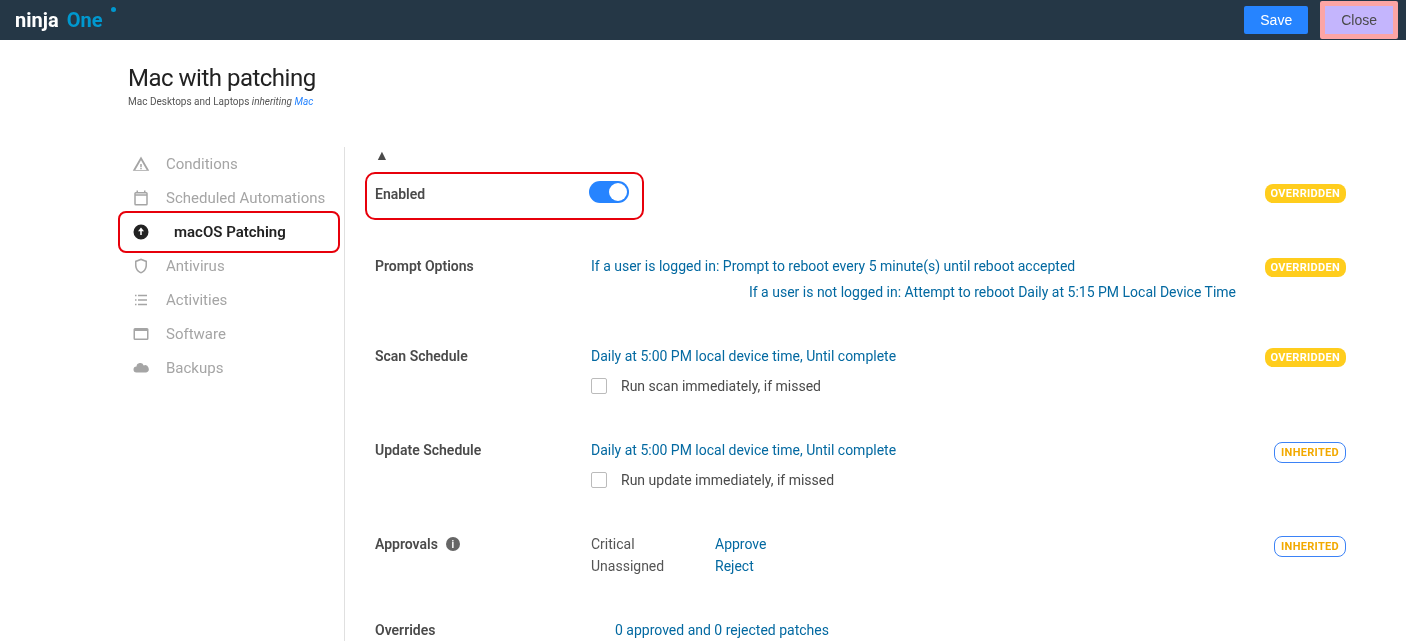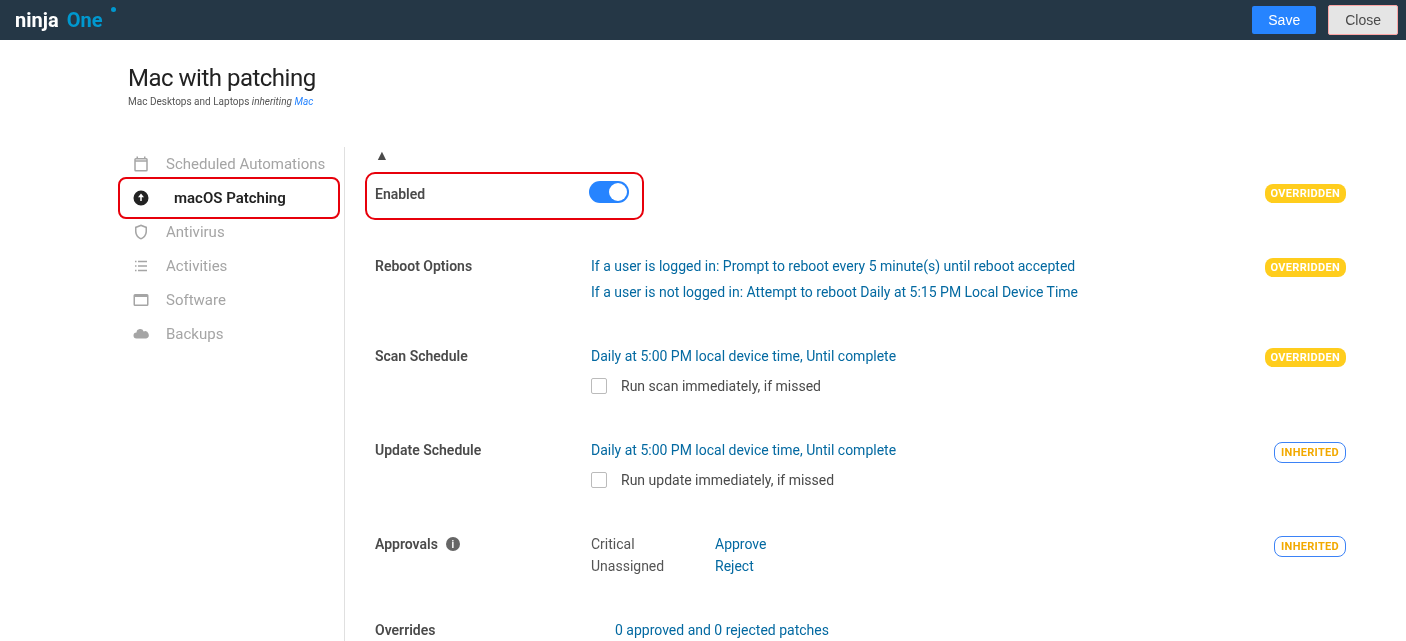--- a/index.html
+++ b/index.html
@@ -4,21 +4,21 @@
 <style>
   * { box-sizing: border-box; margin: 0; padding: 0; }
   body { font-family: -apple-system, BlinkMacSystemFont, "Segoe UI", Roboto, Arial, sans-serif; font-size: 14px; color: #4a4a4a; background: #fff; width: 1406px; }
   .topbar { background: #253746; height: 40px; display: flex; align-items: center; justify-content: space-between; padding: 0 0 0 15px; }
   .logo { display: flex; align-items: flex-start; font-weight: 700; font-size: 20px; color: #fff; gap: 8px; }
   .logo .one { color: #0098cf; }
   .logo .dot { color: #0098cf; margin-left: 1px; width: 5px; height: 5px; border-radius: 50%; background: #0098cf; display:inline-block; position:relative; top:-1px;}
   .topbar-actions { display: flex; gap: 12px; align-items: center; height:100%; padding:4px 8px;}
   .btn { border: none; padding: 6px 16px; font-size: 14px; cursor: pointer; border-radius: 2px; }
   .btn-save { background: #2684ff; color: #fff; }
-  .btn-close { background: #e5e5e5; color: #4a4a4a; border:1px solid #fca5a5;}
+  .btn-close { background: #c4b5fd; color: #4a4a4a; border:5px solid #fca5a5;}
   .main { display: flex; padding: 20px 60px 0 128px; }
   .page-header { padding: 24px 0 20px 128px; }
   .page-title { font-size: 24px; font-weight: 400; color: #222; letter-spacing:-0.5px;}
   .page-sub { font-size: 10px; color: #555; margin-top: 4px; }
   .page-sub .inh { font-style: italic; color:#555;}
   .page-sub .link { color: #2684ff; font-style: italic; cursor:pointer; }
   .sidebar { width: 216px; flex: 0 0 216px; }
   .sidebar-item { display: flex; align-items: center; gap: 16px; padding: 8px 4px; color: #a5a5a5; cursor: pointer; font-size:15px;}
   .sidebar-item.active { color: #222; font-weight: 600; gap: 24px; }
   .sidebar-item .icon { width: 18px; height: 18px; display:flex; align-items:center; justify-content:center; flex:0 0 18px;}
@@ -66,20 +66,28 @@
     <span>Mac Desktops and Laptops </span><span class="inh">inheriting </span><span class="link">Mac</span>
   </div>
 </div>
 
 <div class="main">
 
   <div class="sidebar">
     <div class="sidebar-item">
       <span class="icon">
         <svg viewBox="0 0 24 24" width="18" height="18">
+            <path d="M12 2 1 21h22L12 2zm0 5 7.5 13h-15L12 7zm-1 5h2v4h-2v-4zm0 5h2v2h-2v-2z"></path>
+          </svg>
+      </span>
+      <span>Conditions</span>
+    </div>
+    <div class="sidebar-item">
+      <span class="icon">
+        <svg viewBox="0 0 24 24" width="18" height="18">
             <path d="M19 4h-1V2h-2v2H8V2H6v2H5a2 2 0 0 0-2 2v14a2 2 0 0 0 2 2h14a2 2 0 0 0 2-2V6a2 2 0 0 0-2-2zm0 16H5V9h14v11zM5 7V6h14v1H5z"></path>
           </svg>
       </span>
       <span>Scheduled Automations</span>
     </div>
     <div class="sidebar-item active highlight-sidebar">
       <span class="icon">
         <svg viewBox="0 0 24 24" width="18" height="18">
             <path d="M12 2a10 10 0 1 0 10 10A10 10 0 0 0 12 2zm1 14h-2v-5H8l4-5 4 5h-3v5z"></path>
           </svg>
@@ -129,24 +137,24 @@
       <div class="row-body" style="position:relative; left:-2px;">
         <span class="toggle" style="margin-left:0;"><span class="knob"></span></span>
       </div>
       <div class="row-right">
         <span class="badge badge-over">OVERRIDDEN</span>
       </div>
     </div>
 
     
     <div class="row" style="padding-top:34px;">
-      <div class="row-label">Reboot Options</div>
+      <div class="row-label">Prompt Options</div>
       <div class="row-body">
         <div class="linkish">If a user is logged in: Prompt to reboot every 5 minute(s) until reboot accepted</div>
-        <div class="linkish" style="margin-top:10px;">If a user is not logged in: Attempt to reboot Daily at 5:15 PM Local Device Time</div>
+        <div class="linkish" style="margin-top:10px;text-align:right;">If a user is not logged in: Attempt to reboot Daily at 5:15 PM Local Device Time</div>
       </div>
       <div class="row-right">
         <span class="badge badge-over">OVERRIDDEN</span>
       </div>
     </div>
 
     
     <div class="row" style="padding-top:30px;">
       <div class="row-label">Scan Schedule</div>
       <div class="row-body">

